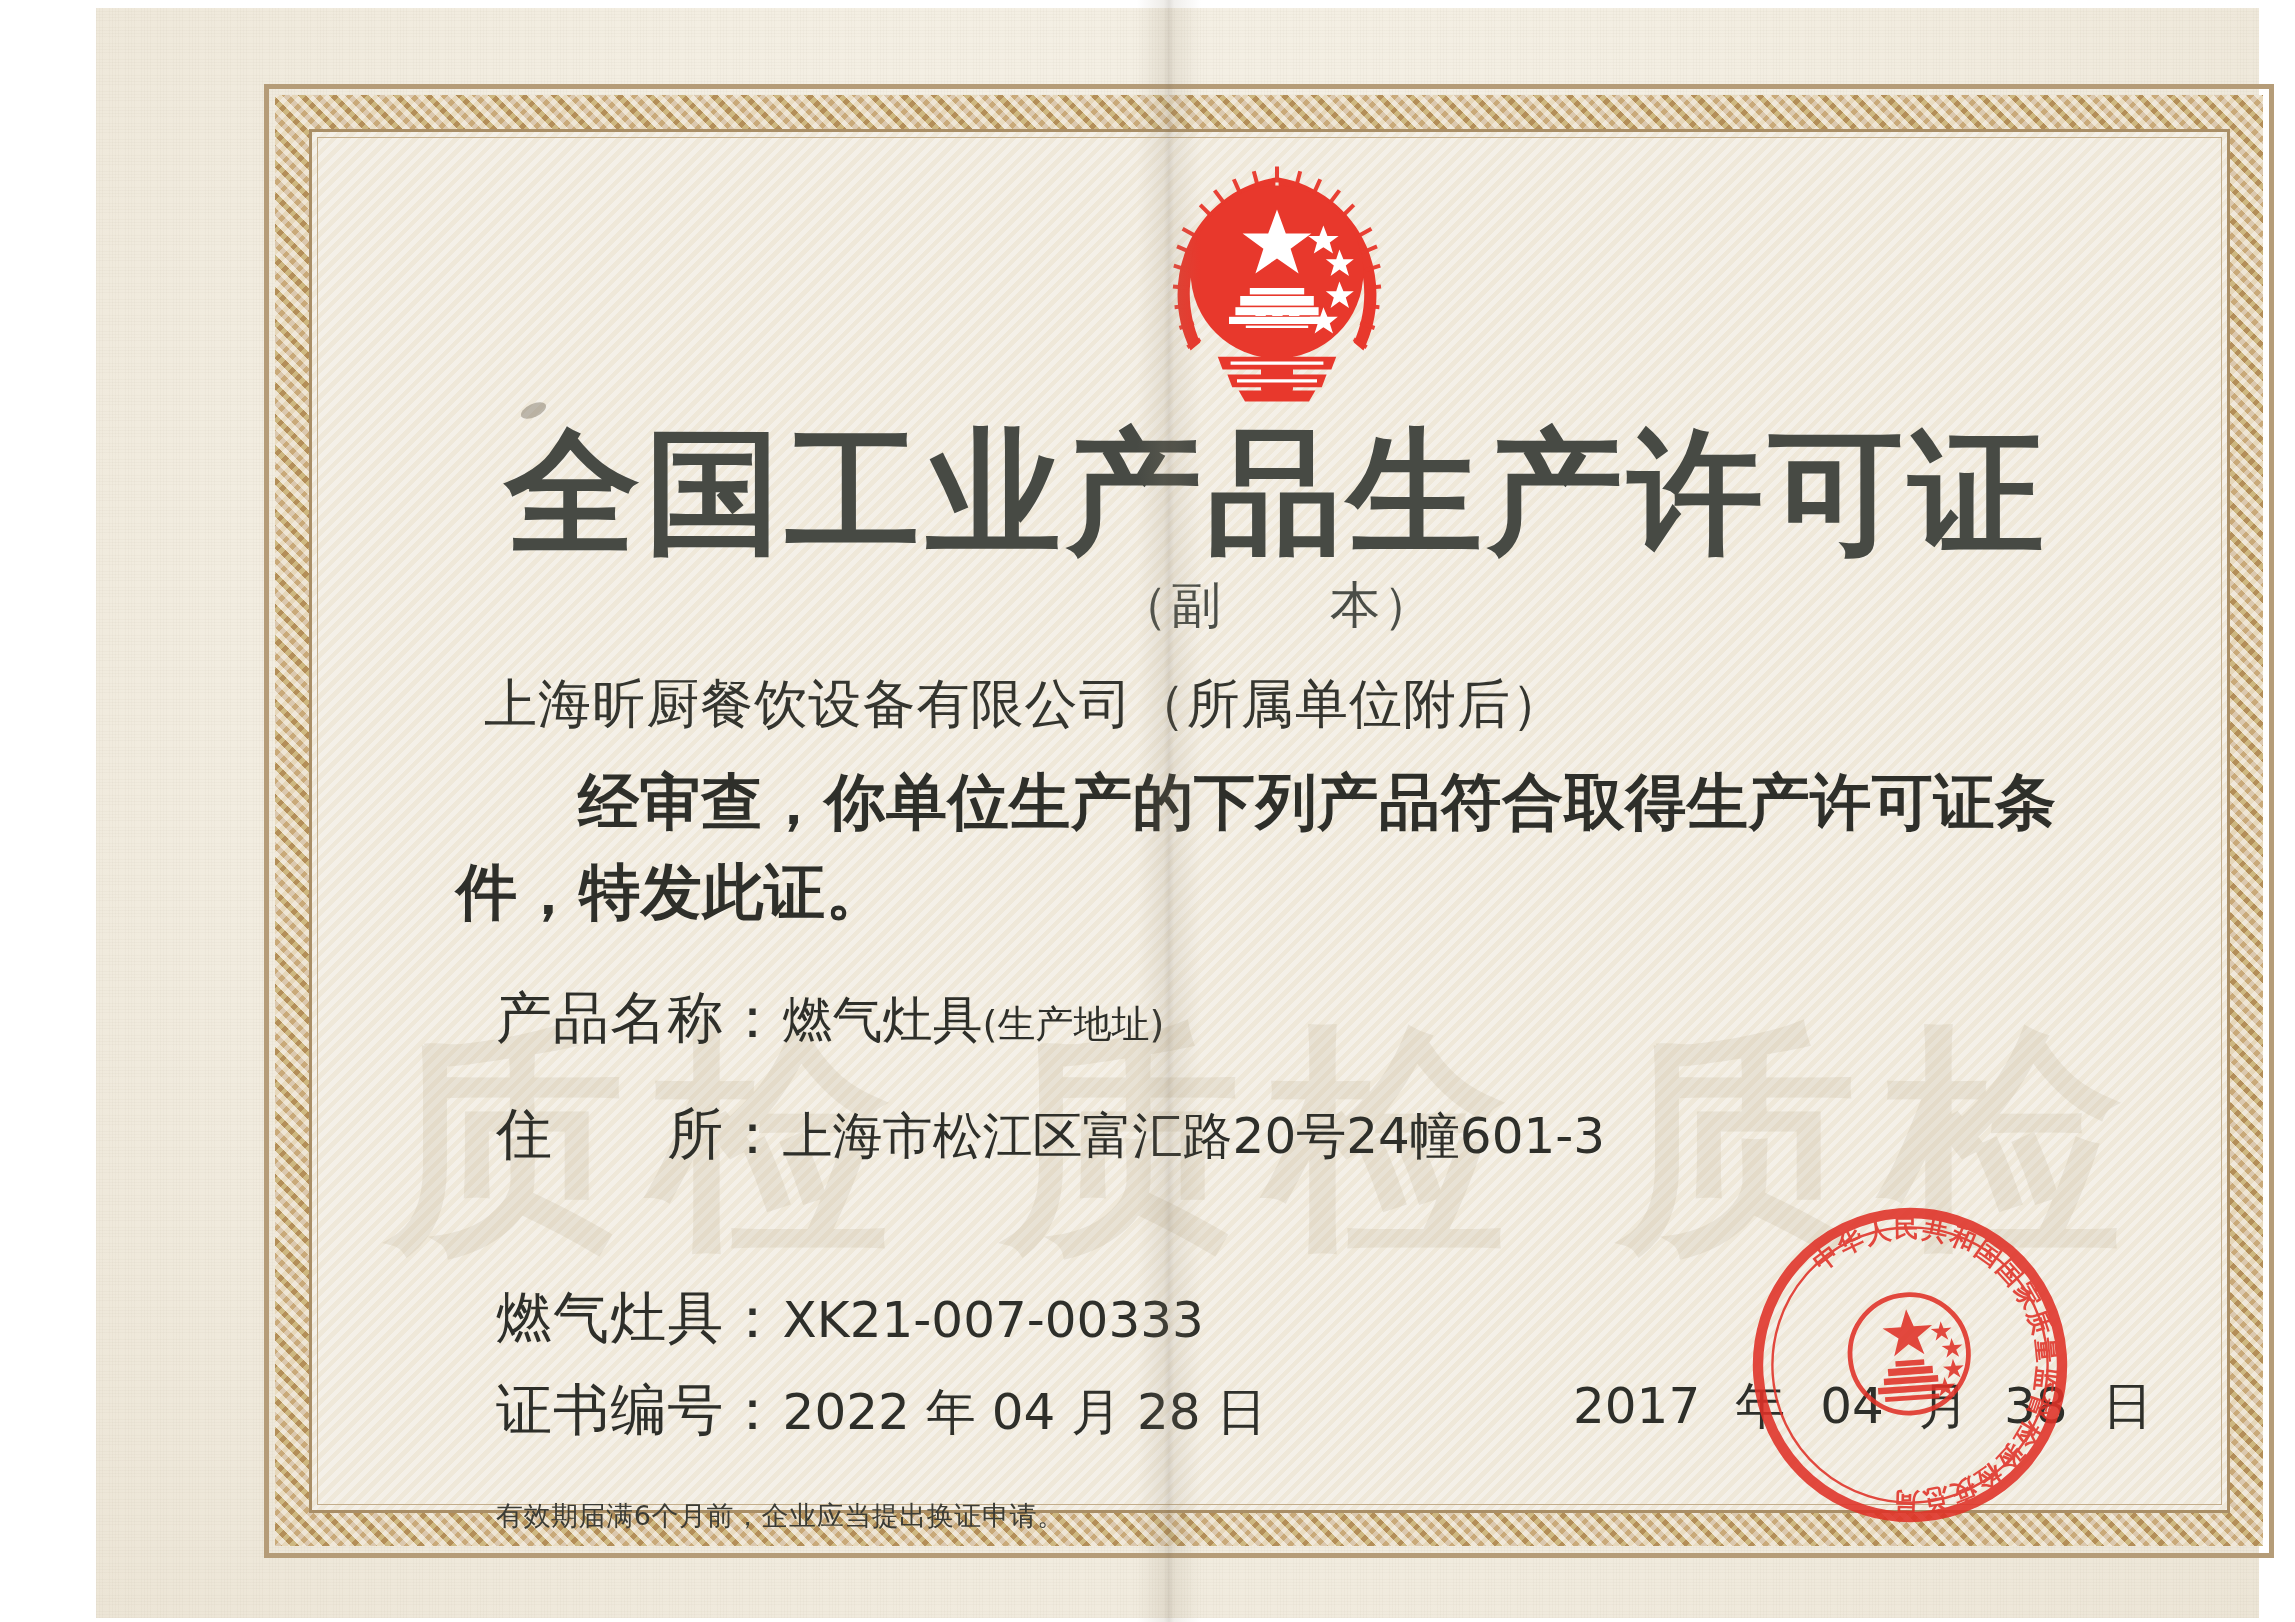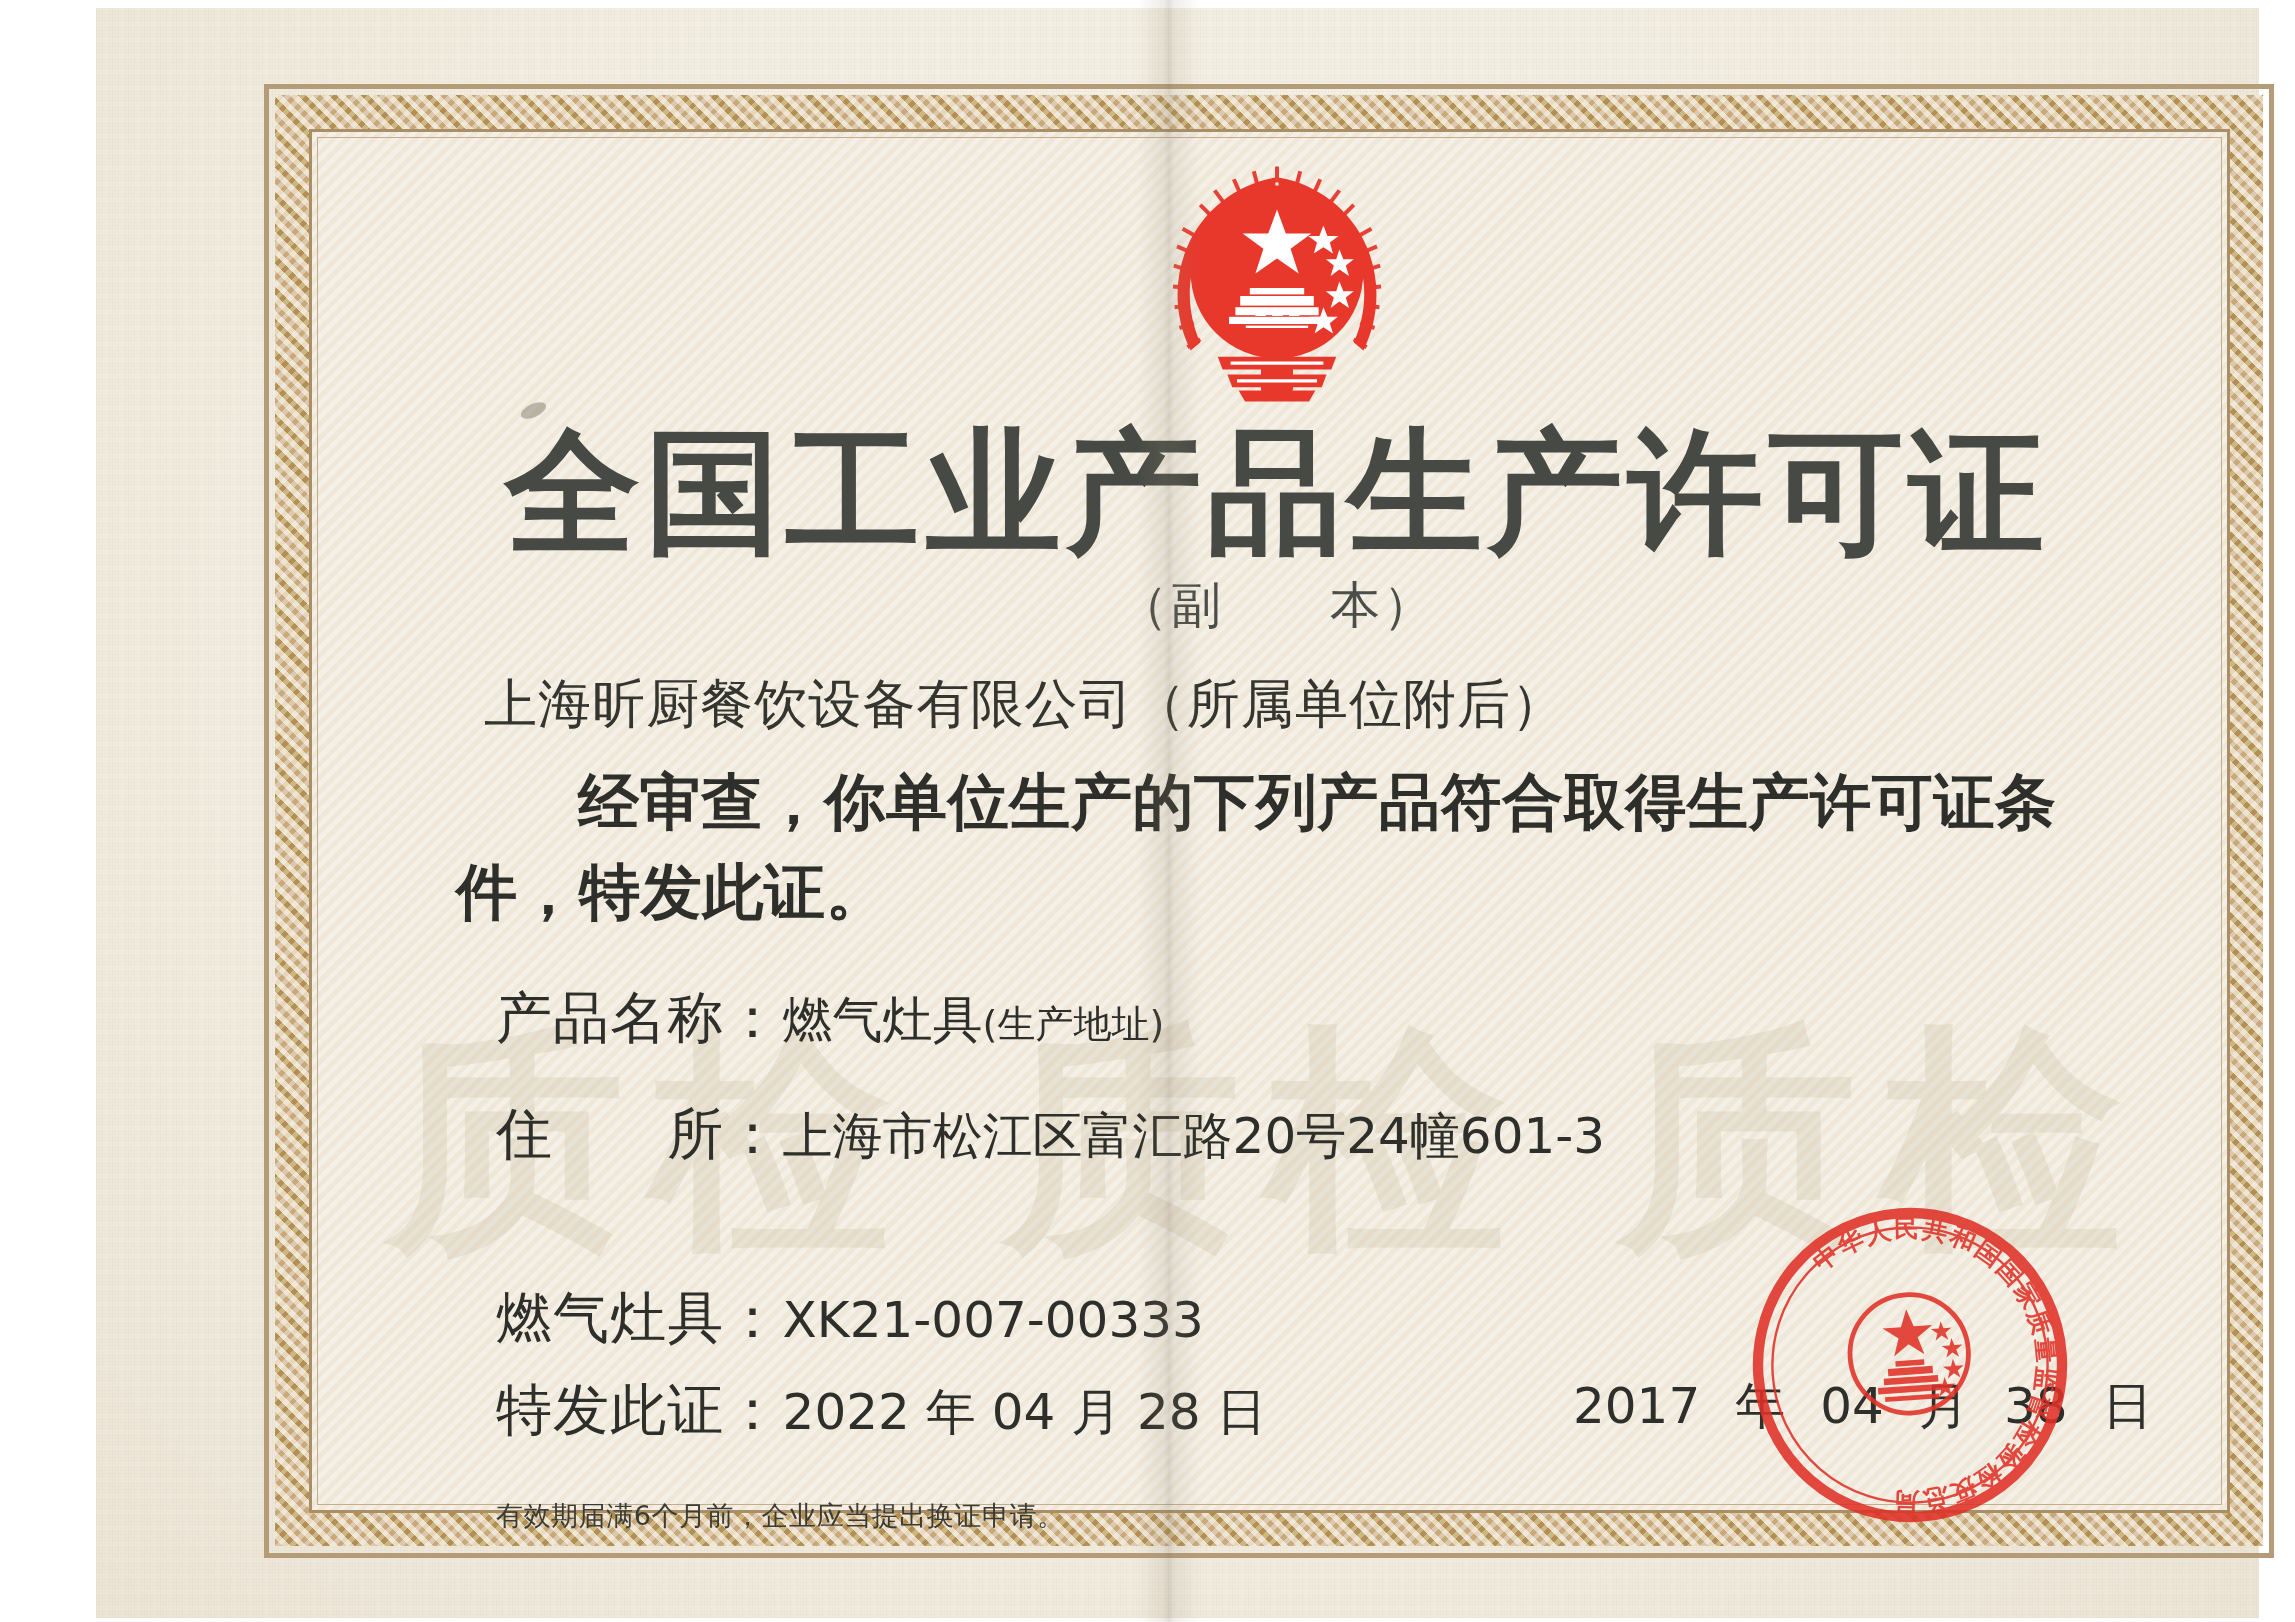--- a/index.html
+++ b/index.html
@@ -378,21 +378,21 @@
       <div class="field f-address">
         <span class="label">住　　所：</span><span class="value">上海市松江区富汇路20号24幢601-3</span>
       </div>
 
 
       <div class="field f-certno">
         <span class="label">燃气灶具：</span><span class="value mono-num">XK21-007-00333</span>
       </div>
 
       <div class="field f-valid">
-        <span class="label">特发此证：</span><span class="value">2022 年 04 月 28 日</span>
+        <span class="label">证书编号：</span><span class="value">2022 年 04 月 28 日</span>
       </div>
 
       <div class="issue-date">
         <span>2017</span><span class="gap"></span><span>年</span><span class="gap"></span><span>04</span><span class="gap"></span><span>月</span><span class="gap"></span><span>38</span><span class="gap"></span><span>日</span>
       </div>
 
       <div class="footnote">有效期届满6个月前，企业应当提出换证申请。</div>
 
       <div class="seal">
         <svg viewBox="0 0 420 420" width="336" height="336" aria-hidden="true">

